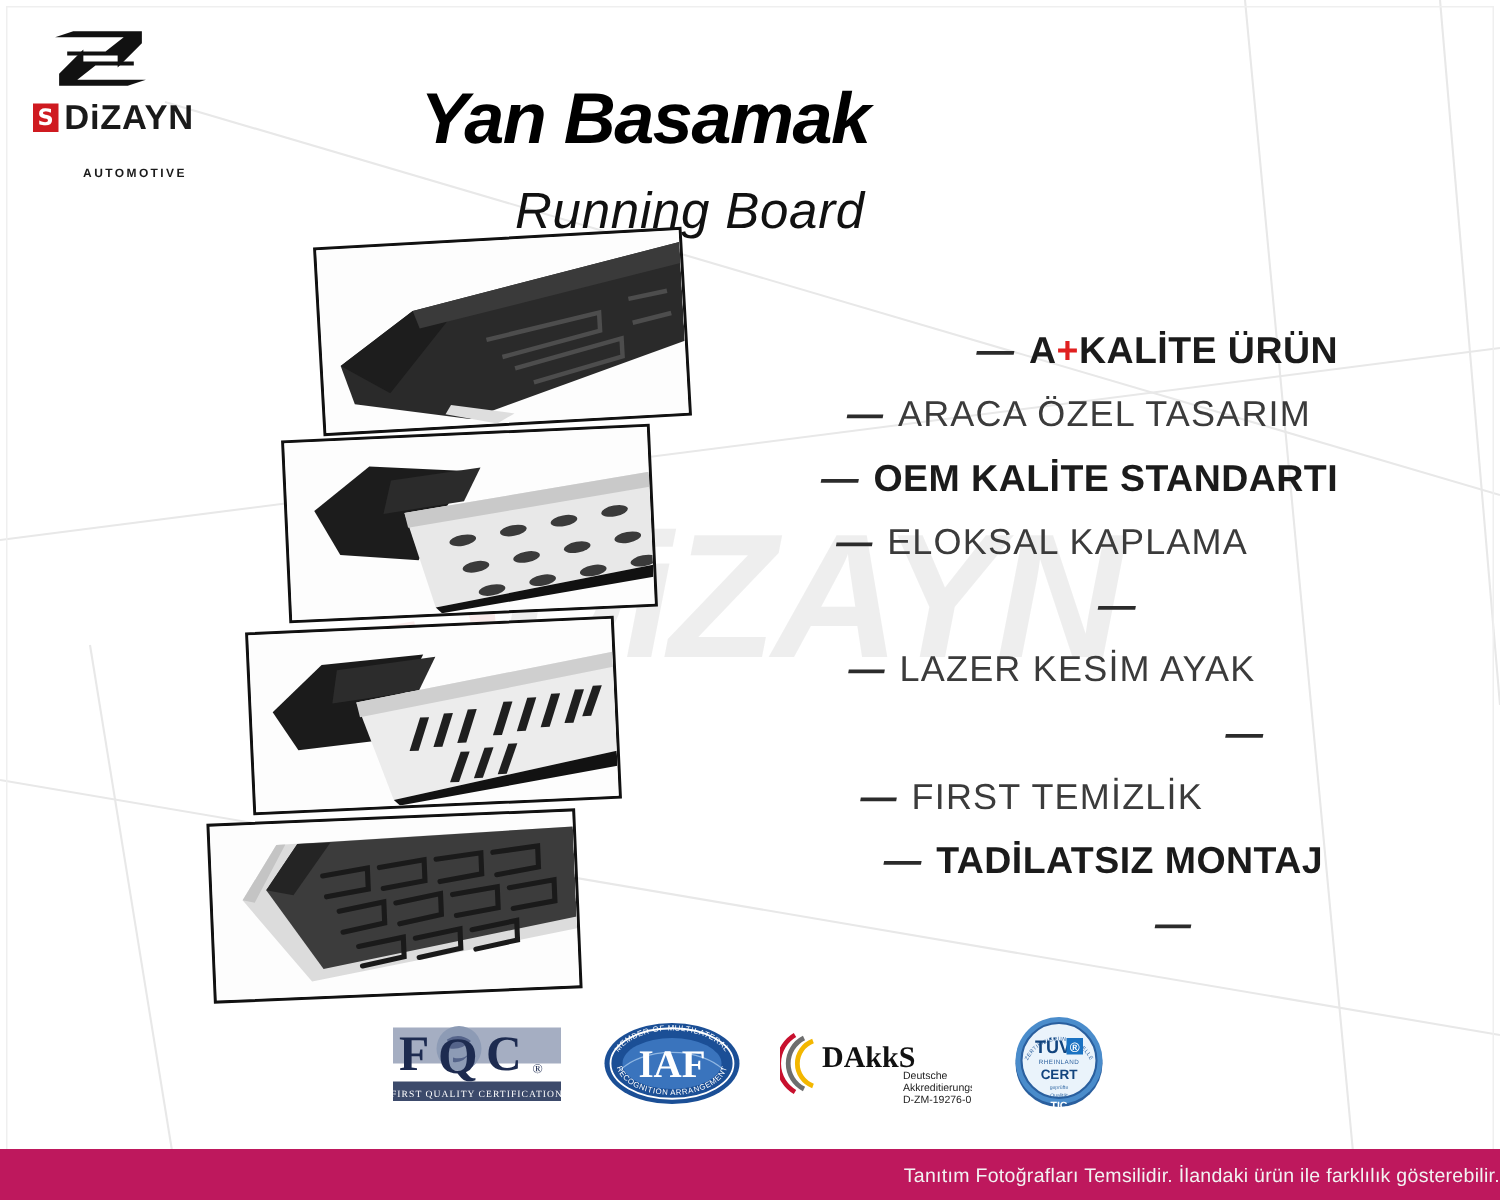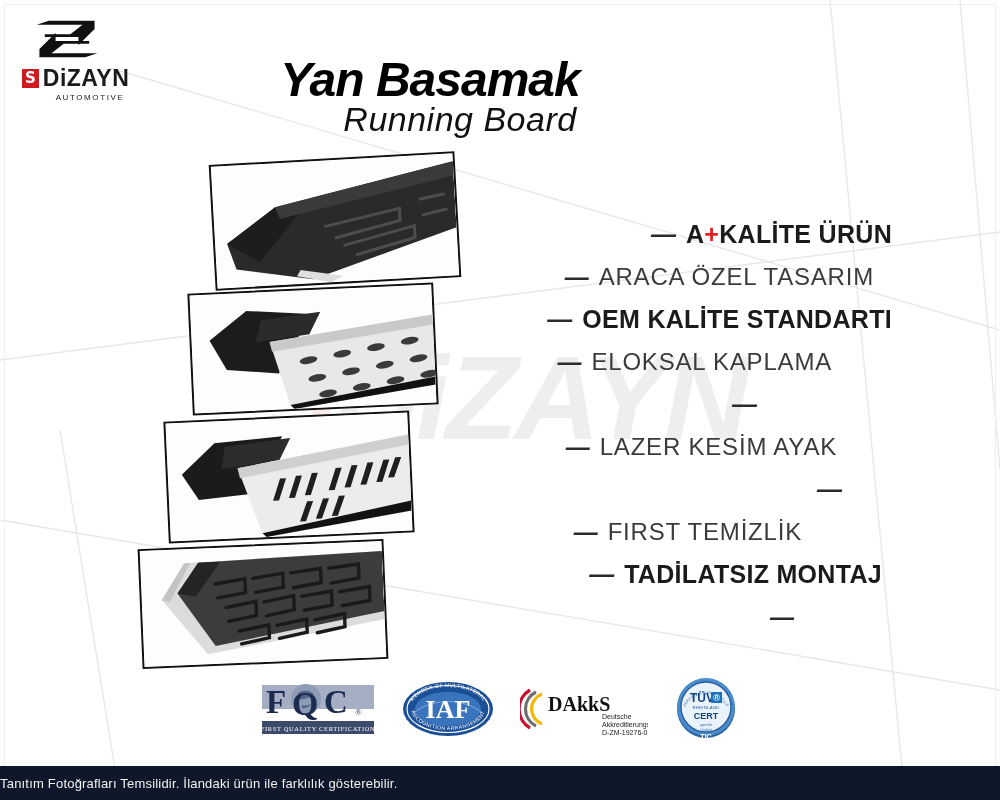--- a/index.html
+++ b/index.html
@@ -23,28 +23,28 @@
   .watermark .wm-d{color:#4a4a4a;}
 
   
   .logo{position:absolute;left:22px;top:16px;z-index:6;}
   .logo-mark{width:74px;height:46px;display:block;margin-left:8px;}
   .logo-word{display:flex;align-items:center;margin-top:3px;}
   .logo-s{display:inline-block;background:#cf1a20;color:#fff;font-weight:bold;
       font-size:15px;line-height:15px;padding:2px 3px 2px 3px;margin-right:4px;
       font-family:"DejaVu Sans",sans-serif;}
   .logo-name{font-size:23px;font-weight:bold;letter-spacing:.5px;color:#1a1a1a;}
-  .logo-sub{font-size:8px;font-weight:normal;letter-spacing:1.6px;color:#1a1a1a;
-      text-align:center;width:104px;margin-left:16px;margin-top:1px;}
+  .logo-sub{font-size:8px;font-weight:bold;letter-spacing:1.6px;color:#1a1a1a;
+      text-align:center;width:104px;margin-left:16px;margin-top:19px;}
 
   
   .title-main{position:absolute;left:0;top:52px;width:1000px;text-align:center;
       z-index:6;font-size:48px;font-weight:bold;font-style:italic;color:#000;
       letter-spacing:-1px;padding-right:140px;box-sizing:border-box;}
-  .title-sub{position:absolute;left:0;top:100px;width:1000px;text-align:center;
+  .title-sub{position:absolute;left:0;top:122px;width:1000px;text-align:center;
       z-index:6;font-size:34px;font-style:italic;color:#111;letter-spacing:.5px;
       padding-right:80px;box-sizing:border-box;}
 
   
   .photo{position:absolute;z-index:4;border:2px solid #111;background:#fff;
       overflow:hidden;}
   .photo svg{display:block;width:100%;height:100%;}
   #photo1{left:212px;top:158px;width:242px;height:122px;transform:rotate(-3.2deg);}
   #photo2{left:190px;top:288px;width:242px;height:118px;transform:rotate(-2.6deg);}
   #photo3{left:166px;top:416px;width:242px;height:118px;transform:rotate(-2.6deg);}
@@ -61,22 +61,22 @@
   .feat.light .txt{font-weight:normal;color:#3b3b3b;letter-spacing:.8px;}
   .feat .plus{color:#e02020;}
 
   
   .certs{position:absolute;left:0;top:676px;width:1000px;z-index:6;
       display:flex;justify-content:center;align-items:center;gap:24px;}
   .cert{display:block;}
 
   
   .footer{position:absolute;left:0;bottom:0;width:1000px;height:34px;
-      background:#0f172a;z-index:7;display:flex;align-items:center;
-      justify-content:flex-start;}
+      background:#be185d;z-index:7;display:flex;align-items:center;
+      justify-content:flex-end;}
   .footer span{color:#f2f2f2;font-size:13px;letter-spacing:.2px;}
 </style>
 </head>
 <body>
 
 <div id="stage">
 
   <svg class="bg-lines" viewBox="0 0 1000 800" preserveAspectRatio="none">
     <g stroke="#e8e8e8" stroke-width="1.4" fill="none">
       <line x1="110" y1="68" x2="1000" y2="330"></line>

